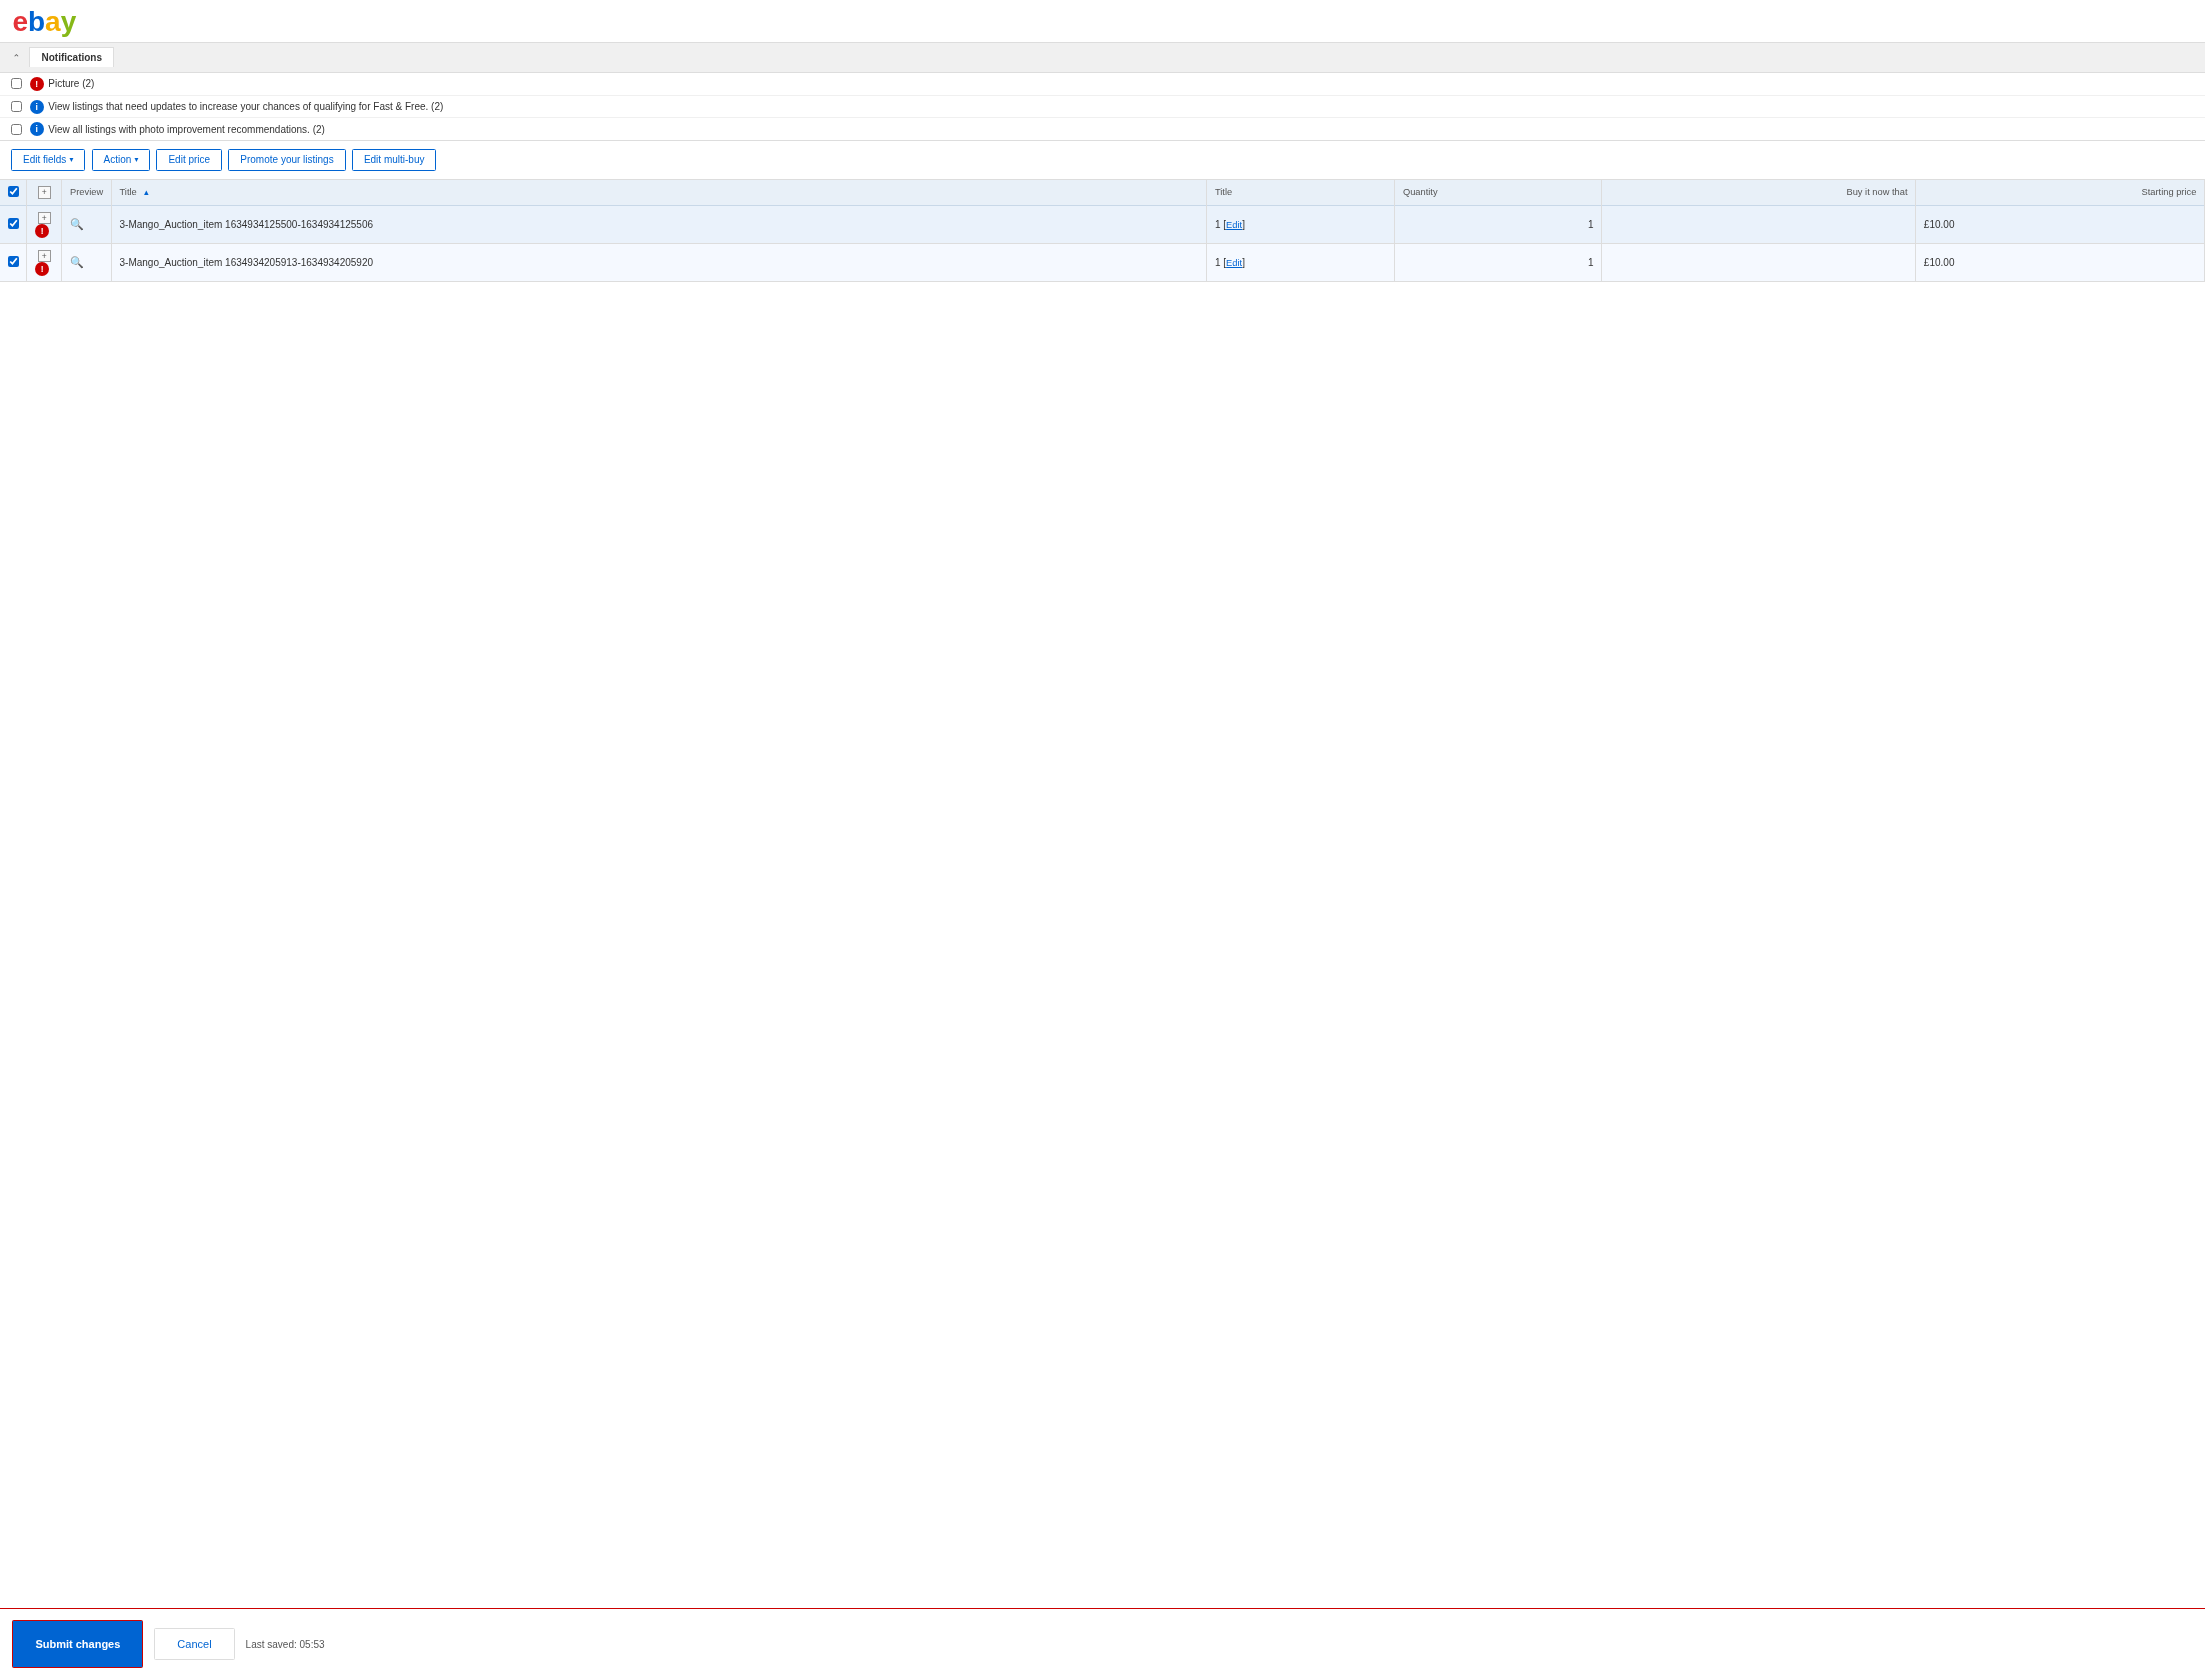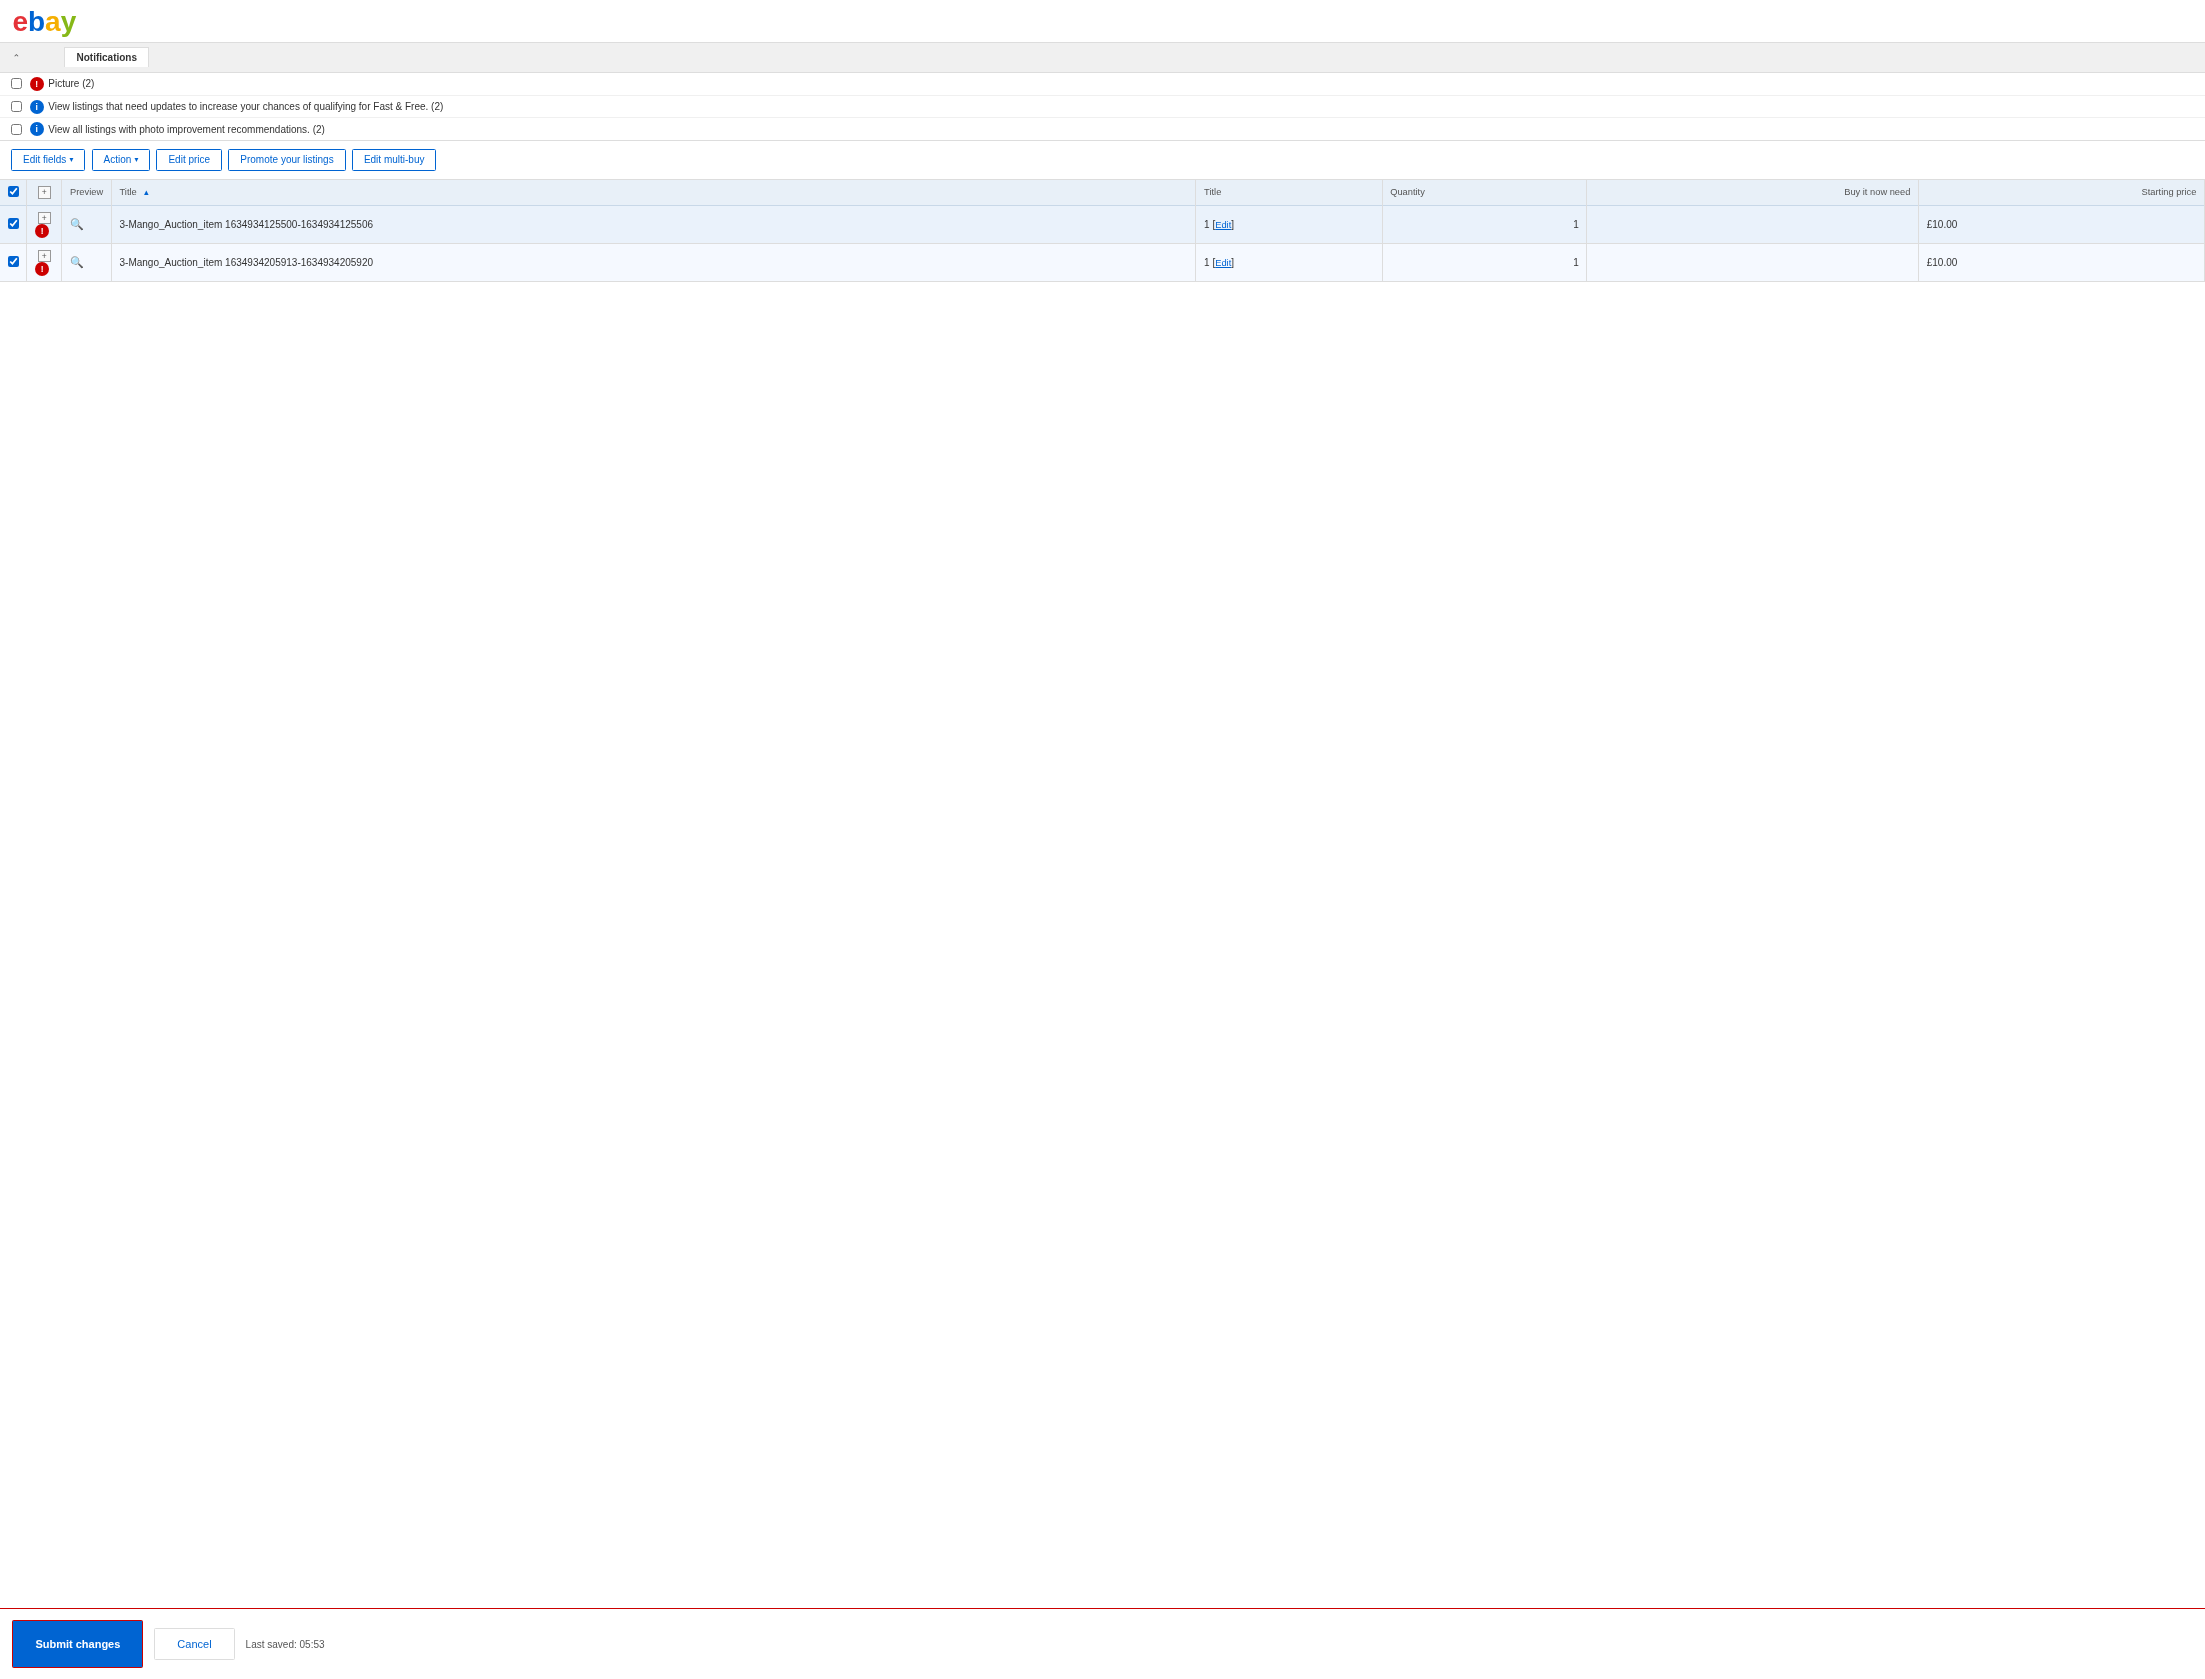--- a/index.html
+++ b/index.html
@@ -12,21 +12,21 @@
     .ebay-logo span:nth-child(2) { color: #0064d2; }
     .ebay-logo span:nth-child(3) { color: #f5af02; }
     .ebay-logo span:nth-child(4) { color: #86b817; }
     .page-title { font-size: 14px; color: #333; font-weight: normal; margin-bottom: 6.2px; }
     .page-title .count { color: #0064d2; }
 
     
     .notifications-panel { border-top: 0.8px solid #ddd; border-bottom: 0.8px solid #ddd; background: #f5f5f5; }
     .notifications-header { display: flex; align-items: center; padding: 4.6px 9.3px; background: #f0f0f0; border-bottom: 0.8px solid #ddd; }
     .collapse-btn { background: none; border: none; cursor: pointer; font-size: 9.3px; color: #555; margin-right: 6.2px; padding: 1.5px 3.1px; }
-    .notifications-tab { font-size: 10px; font-weight: bold; color: #333; background: #fff; border: 0.8px solid #ddd; border-bottom: none; padding: 3.9px 11px; margin-left: 35px; }
+    .notifications-tab { font-size: 10px; font-weight: bold; color: #333; background: #fff; border: 0.8px solid #ddd; border-bottom: none; padding: 3.9px 11px; }
 
     .notification-row { display: flex; align-items: center; padding: 3.9px 11px; background: #fff; border-bottom: 0.8px solid #f0f0f0; }
     .notification-row:last-child { border-bottom: none; }
     .notif-checkbox { margin-right: 7.7px; width: 11px; height: 11px; }
 
     
     .icon-error { display: inline-flex; align-items: center; justify-content: center; width: 14px; height: 14px; border-radius: 50%; background: #cc0000; color: #fff; font-size: 8.5px; font-weight: bold; margin-right: 4.6px; flex-shrink: 0; }
     .icon-info { display: inline-flex; align-items: center; justify-content: center; width: 14px; height: 14px; border-radius: 50%; background: #0064d2; color: #fff; font-size: 8.5px; font-weight: bold; margin-right: 4.6px; flex-shrink: 0; }
     .notif-text { font-size: 10px; color: #333; }
 
@@ -146,21 +146,21 @@
             <span>Title</span>
             <span class="sort-arrow">▲</span>
           </th>
           <th>
             <span>Title</span>
           </th>
           <th style="text-align:left">
             <span>Quantity</span>
           </th>
           <th style="text-align:right">
-            <span>Buy it now need</span>
+            <span>Buy it now that</span>
           </th>
           <th style="text-align:right">
             <span>Starting price</span>
           </th>
         </tr>
       </thead>
       <tbody>
 
         <tr>
           <td class="th-check">

